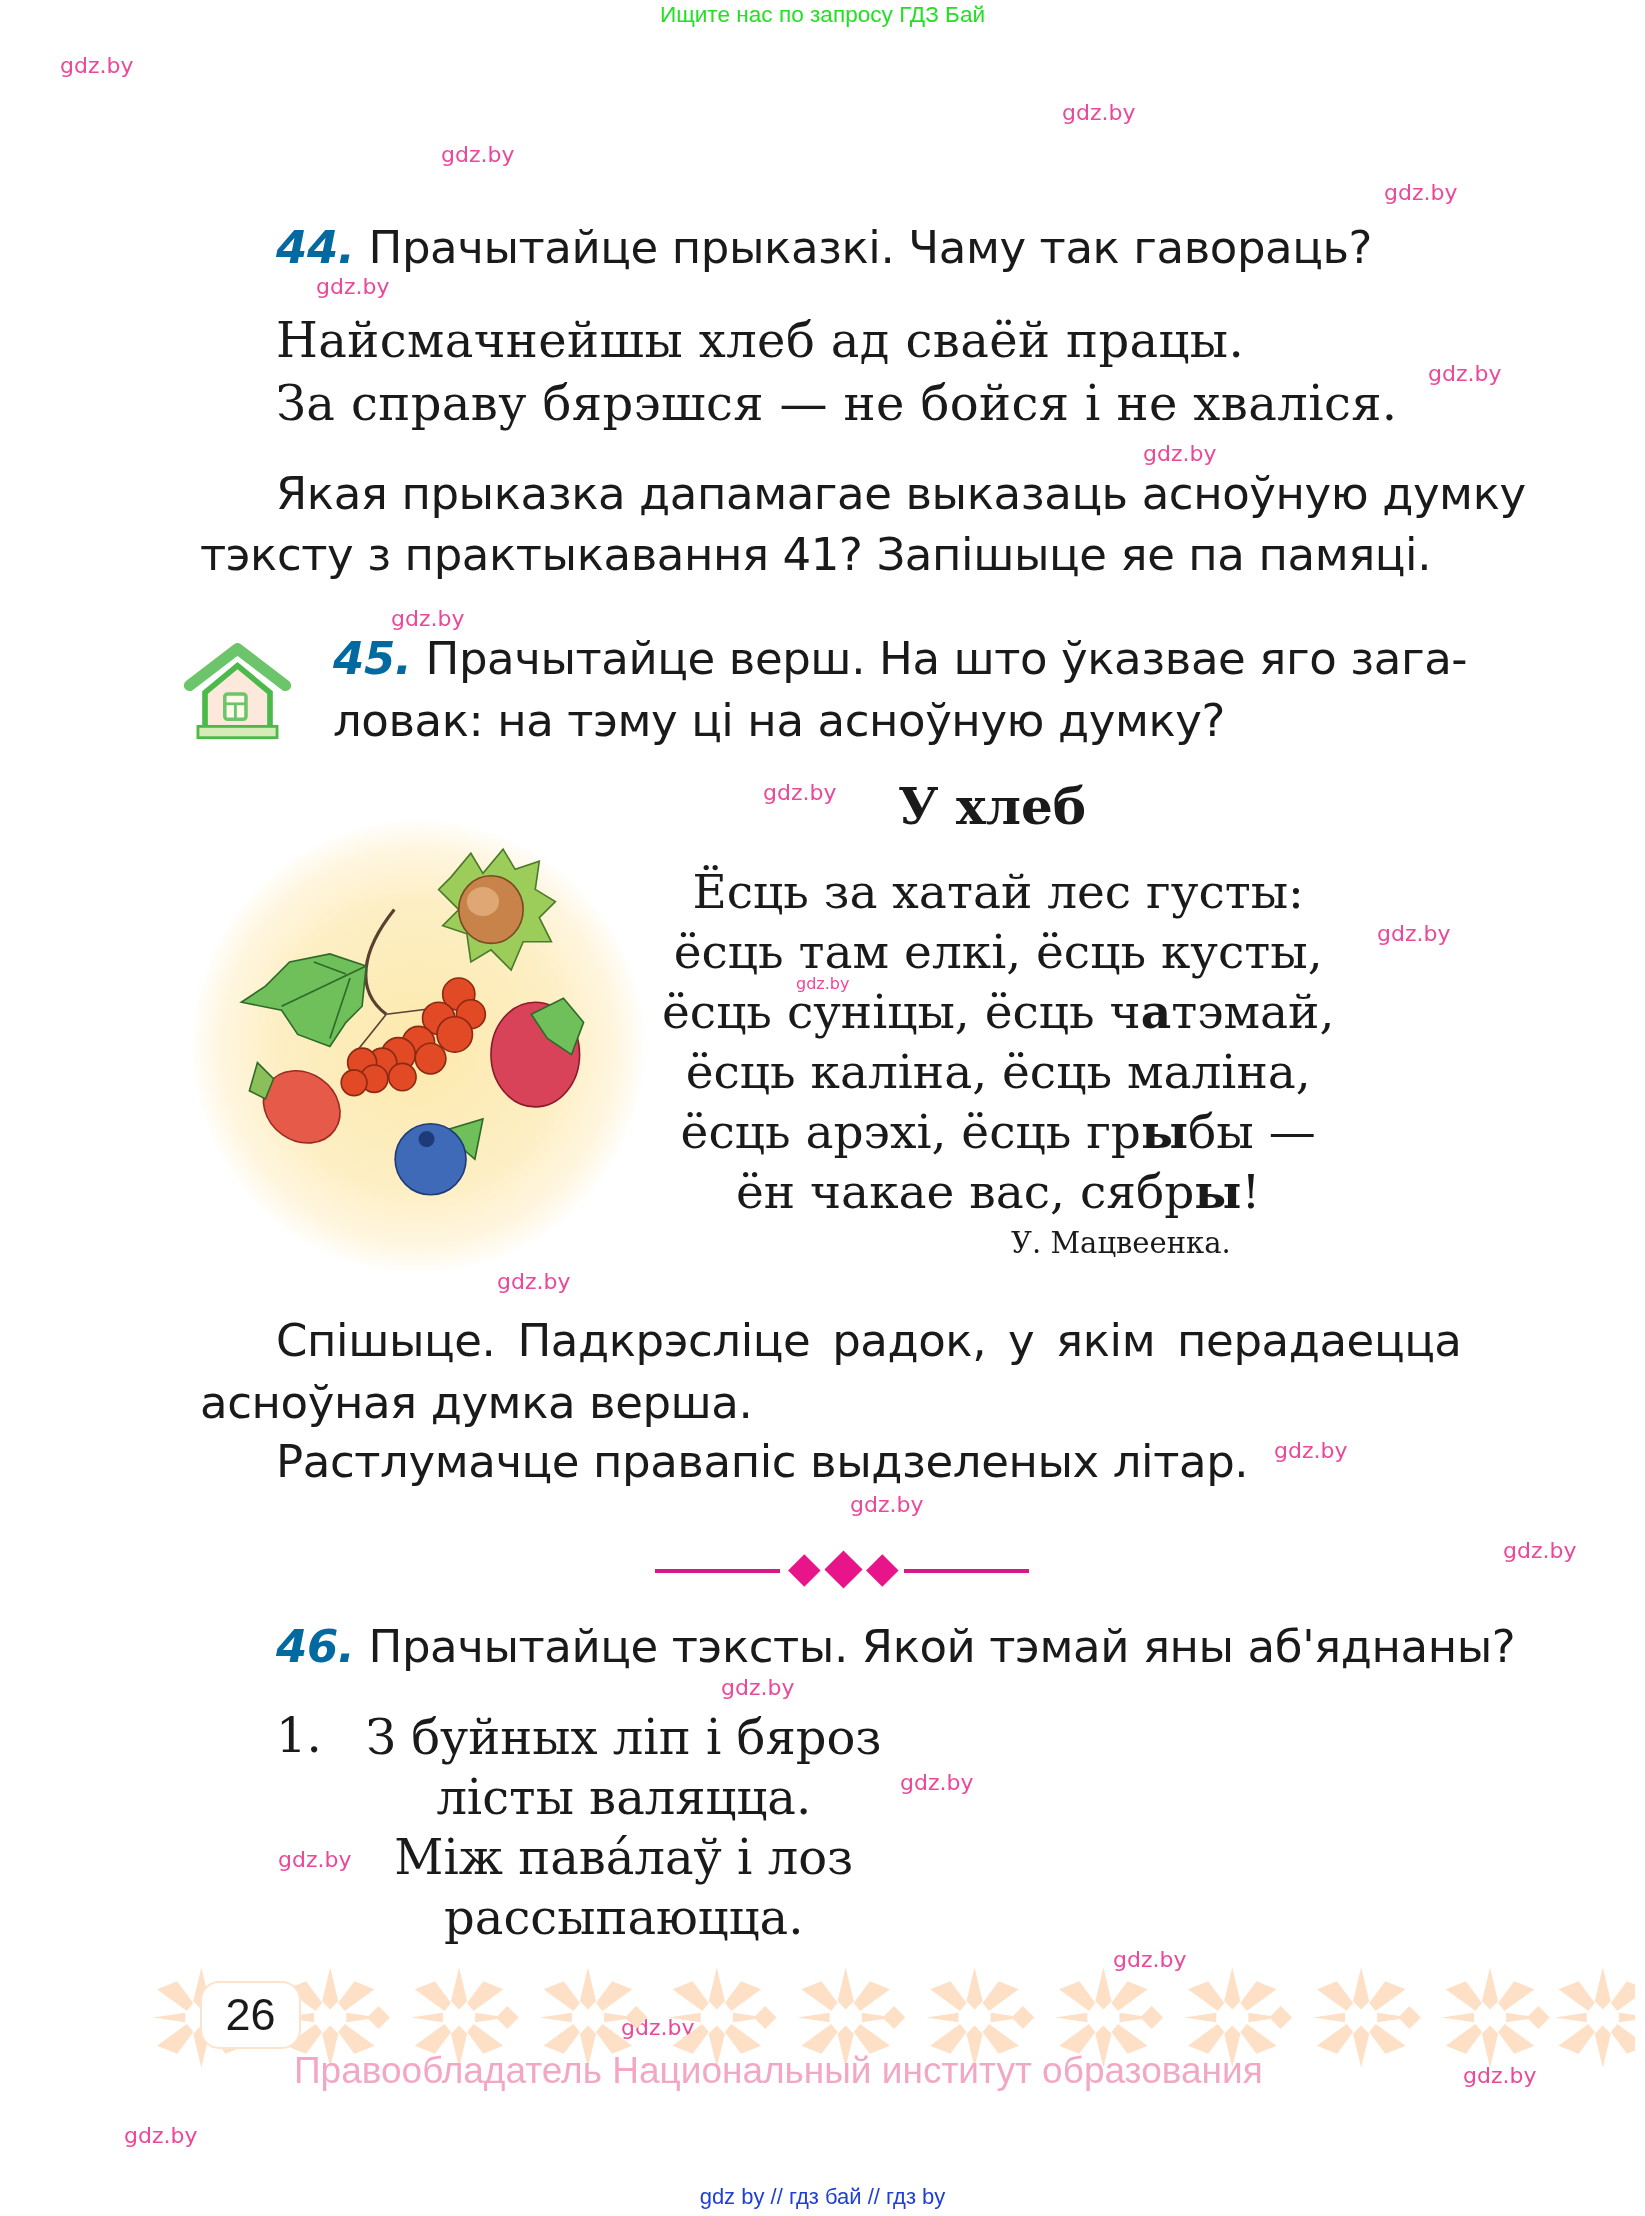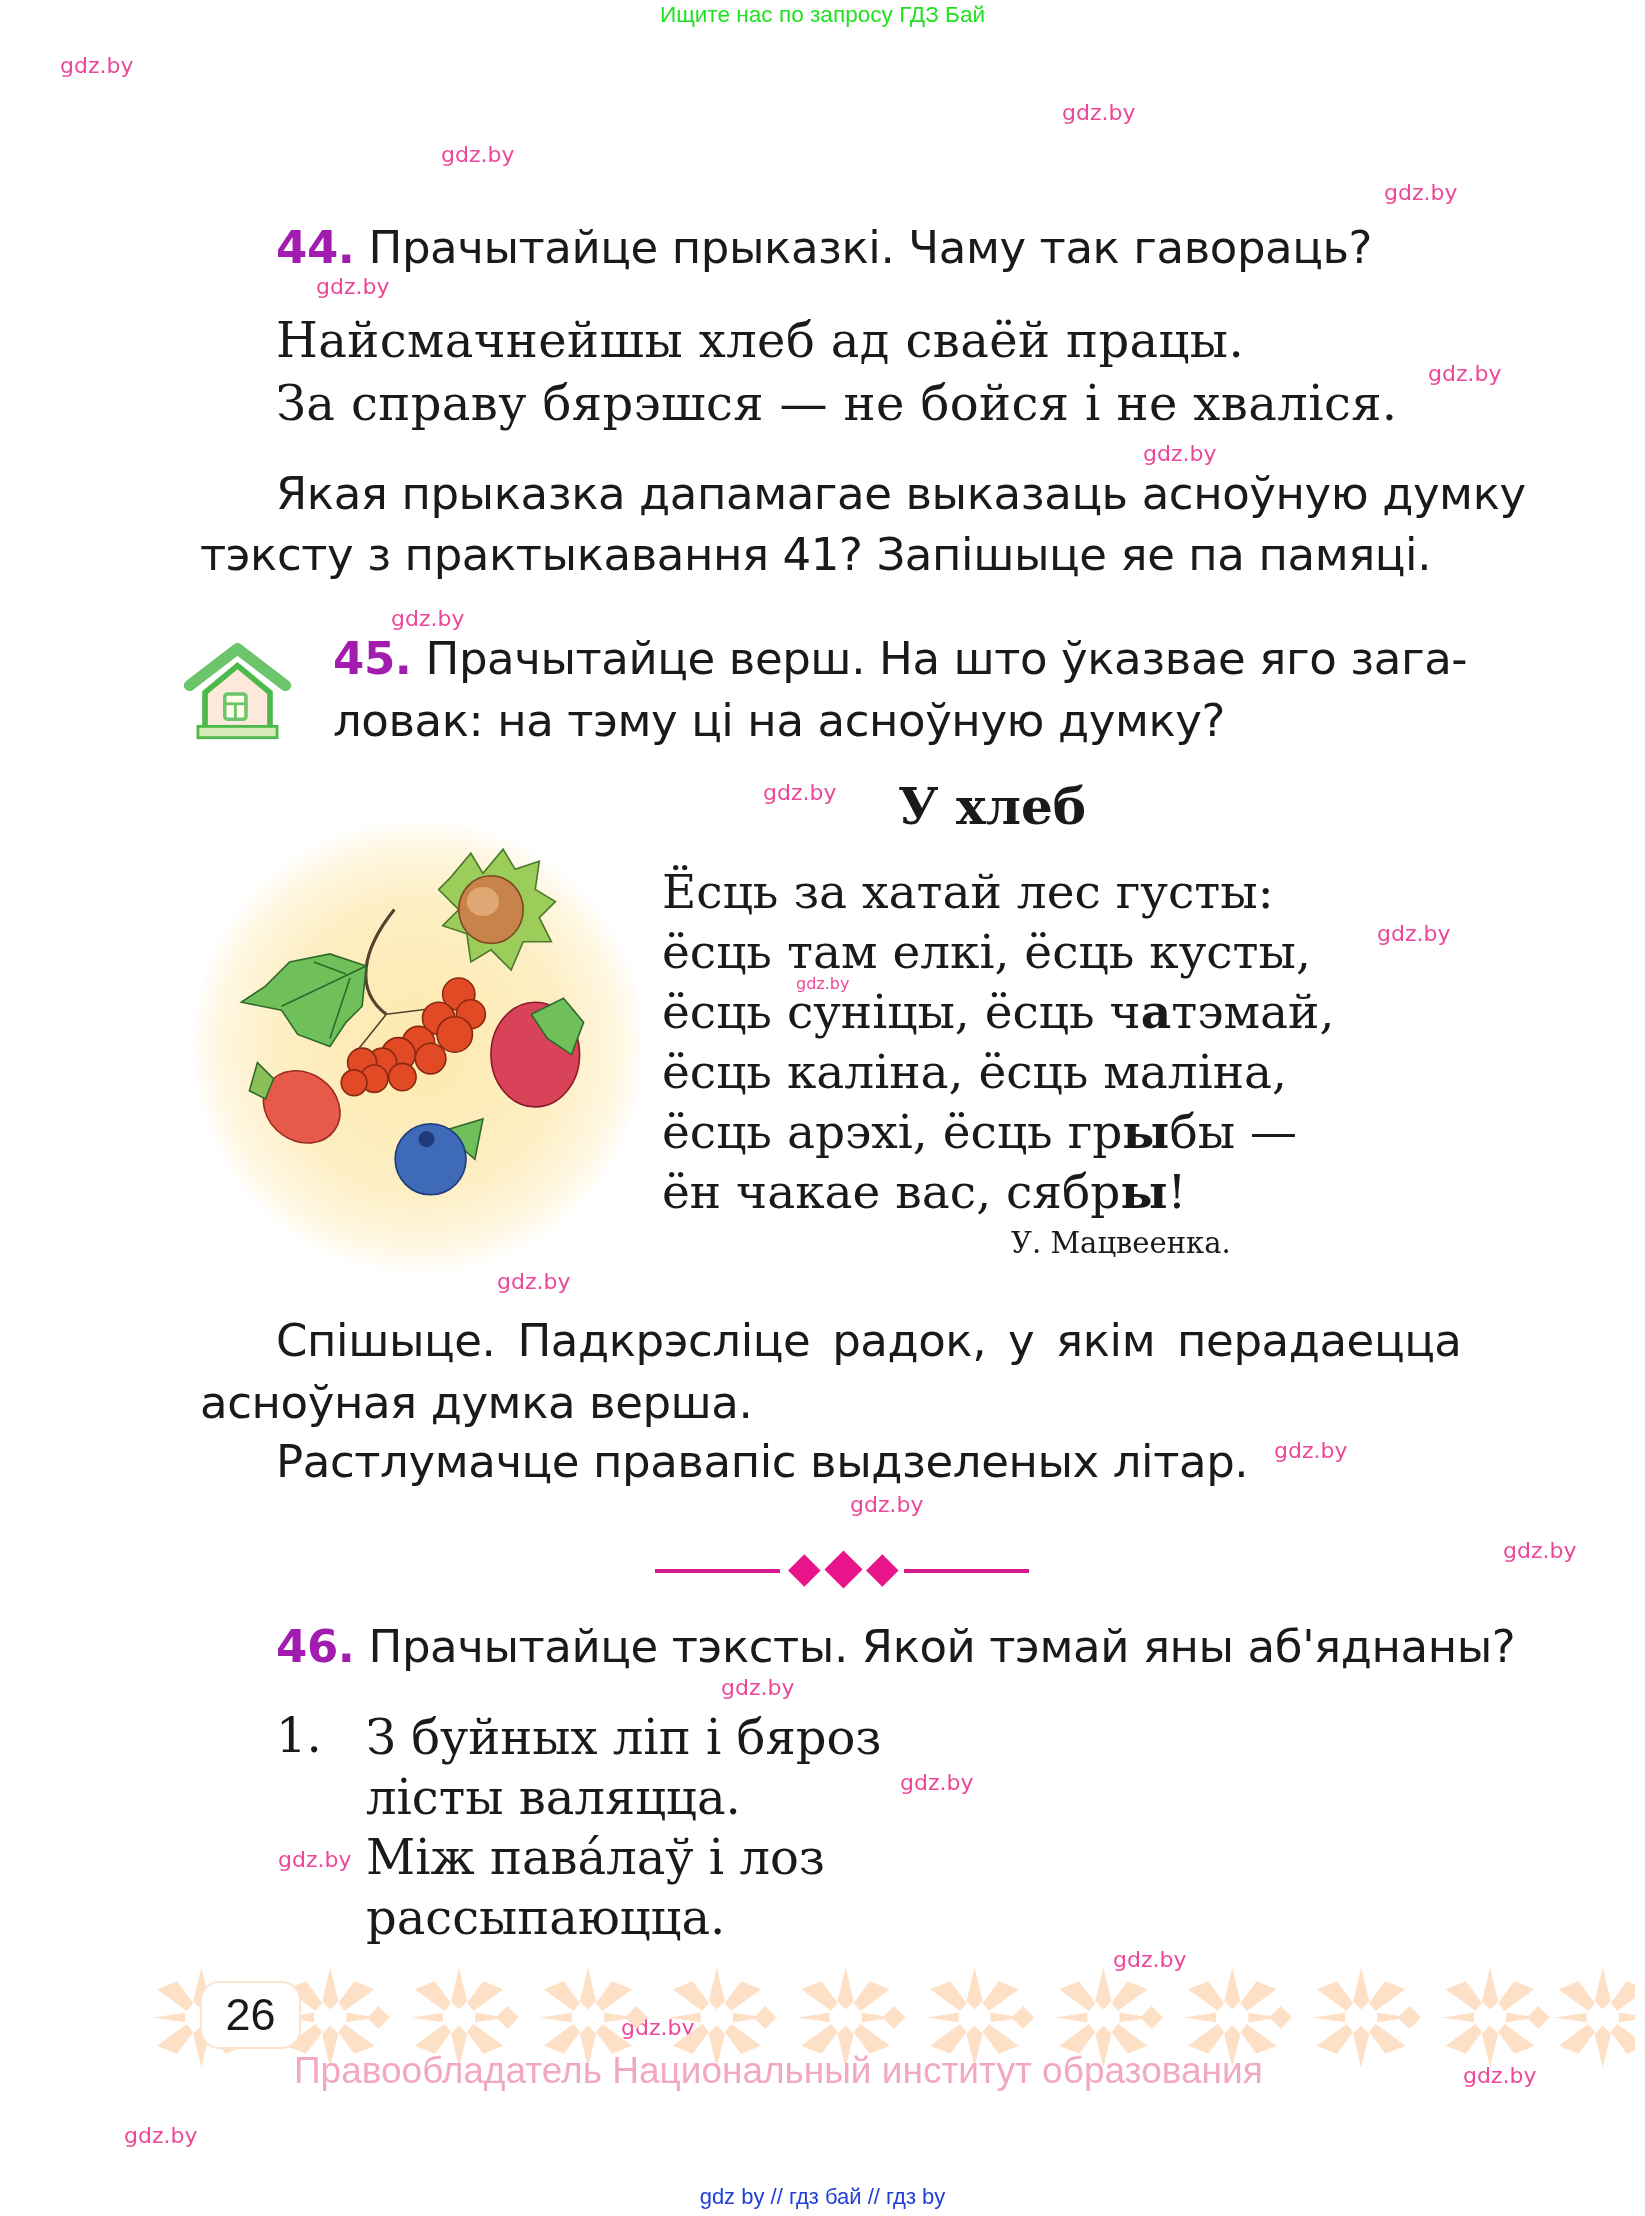--- a/index.html
+++ b/index.html
@@ -1,25 +1,25 @@
 <!DOCTYPE html>
 <html style="font-size:13px"><head>
 <meta charset="utf-8">
 <style>
   html, body { margin:0; padding:0; background:#ffffff; }
   body { width:1645px; height:2216px; position:relative; overflow:hidden; color:#1a1a1a; }
   .abs { position:absolute; white-space:nowrap; }
   .sans { font-family:"DejaVu Sans", "Liberation Sans", sans-serif; }
-  .serif { font-family:"DejaVu Serif", "Liberation Serif", serif; }
+  .serif { font-family:"DejaVu Serif", "Liberation Serif", serif;text-align:center; }
   .lib { font-family:"Liberation Sans", sans-serif; }
   .top-banner { color:#22e022; font-size:22.6px; left:0; width:1645px; text-align:center; top:1.6px; }
   .wm { font-family:"DejaVu Sans", sans-serif; font-size:22px; color:#ec4899; }
   .wm.small { font-size:16px; }
   .task { font-size:45px; letter-spacing:-0.4px; }
-  .num { color:#a21caf; font-weight:bold; }
+  .num { color:#0369a1; font-weight:bold;font-style:italic; }
   .prov { font-size:48px; letter-spacing:0.4px; }
   .body-sans { font-size:45px; letter-spacing:-0.4px; }
   .poem { font-size:47px; line-height:60px; }
   .poem-title { font-size:50px; font-weight:bold; }
   .author { font-size:29px; }
   .hl { font-weight:bold; }
   .divider-line { position:absolute; height:4px; background:#d61a8c; }
   .diamond { position:absolute; background:#e8158a; transform:rotate(45deg); }
   .illus { position:absolute; left:193px; top:821px; width:451px; height:451px;
            border-radius:50%;

